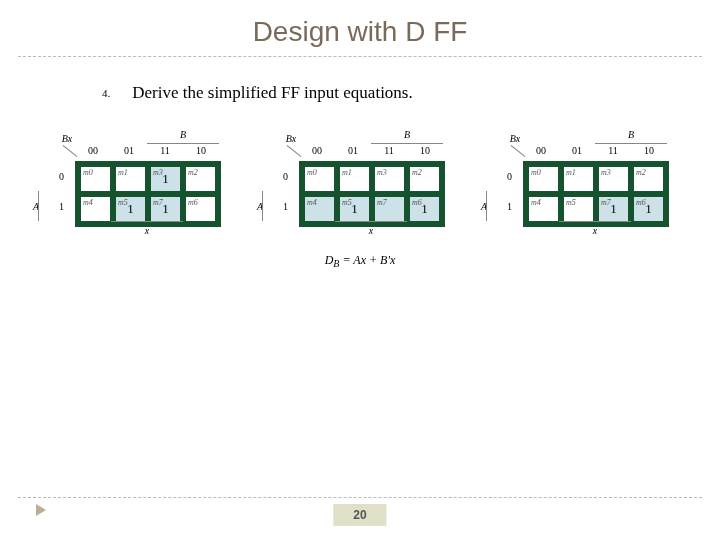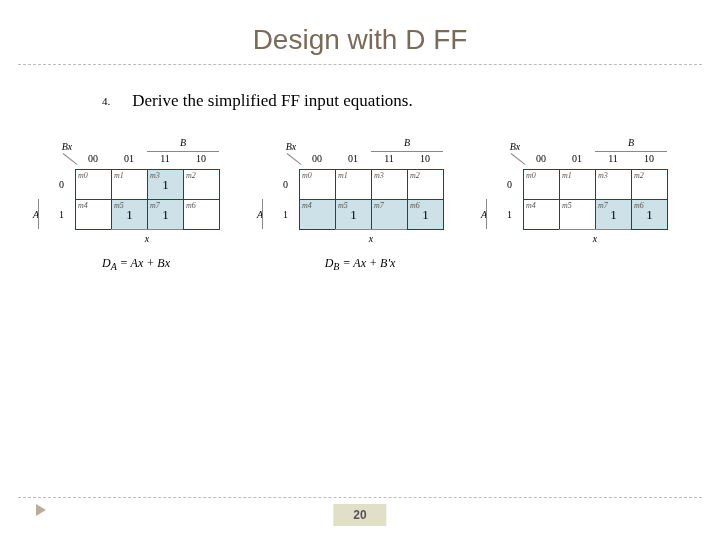--- a/index.html
+++ b/index.html
@@ -9,21 +9,21 @@
     height: 540px;
     font-family: Arial, Helvetica, sans-serif;
     background: #fff;
     position: relative;
     overflow: hidden;
   }
   .title {
     text-align: center;
     font-size: 28px;
     color: #7a6a5a;
-    padding-top: 24px;
+    padding-top: 16px;
     font-weight: 400;
   }
   .hr {
     border-top: 1px dashed #bbb;
     margin: 8px 18px 0 18px;
   }
   .step {
     margin: 26px 0 0 102px;
     font-family: Liberation Serif, serif;
     font-size: 17px;
@@ -51,21 +51,21 @@
   .kmap .grid {
     position: relative;
     width: 170px;
     margin: 0 auto;
   }
   .kmap table {
     border-collapse: collapse;
     margin-left: 24px;
   }
   .kmap td {
-    border: 1px solid #14532d;
+    border: 6px solid #14532d;
     width: 36px;
     height: 30px;
     position: relative;
     margin-left: 26px;
   }
   .kmap td.fill {
     background: #cde2e8;
   }
   .kmap .m {
     position: absolute;
@@ -274,21 +274,20 @@
                 <span class="m">m7</span>
                 <span class="v1">1</span>
               </td>
               <td class="">
                 <span class="m">m6</span>
               </td>
             </tr>
           </tbody>
         </table>
       </div>
-      <div class="eqn">D<sub>A</sub> = Ax + Bx</div>
     </div>
     <div class="kmap">
       <div class="grid">
         <div class="diag">Bx</div>
         <div class="Bbrace">B</div>
         <div class="Abrace">A</div>
         <div class="colhdr">
           <span>00</span>
           <span>01</span>
           <span>11</span>

